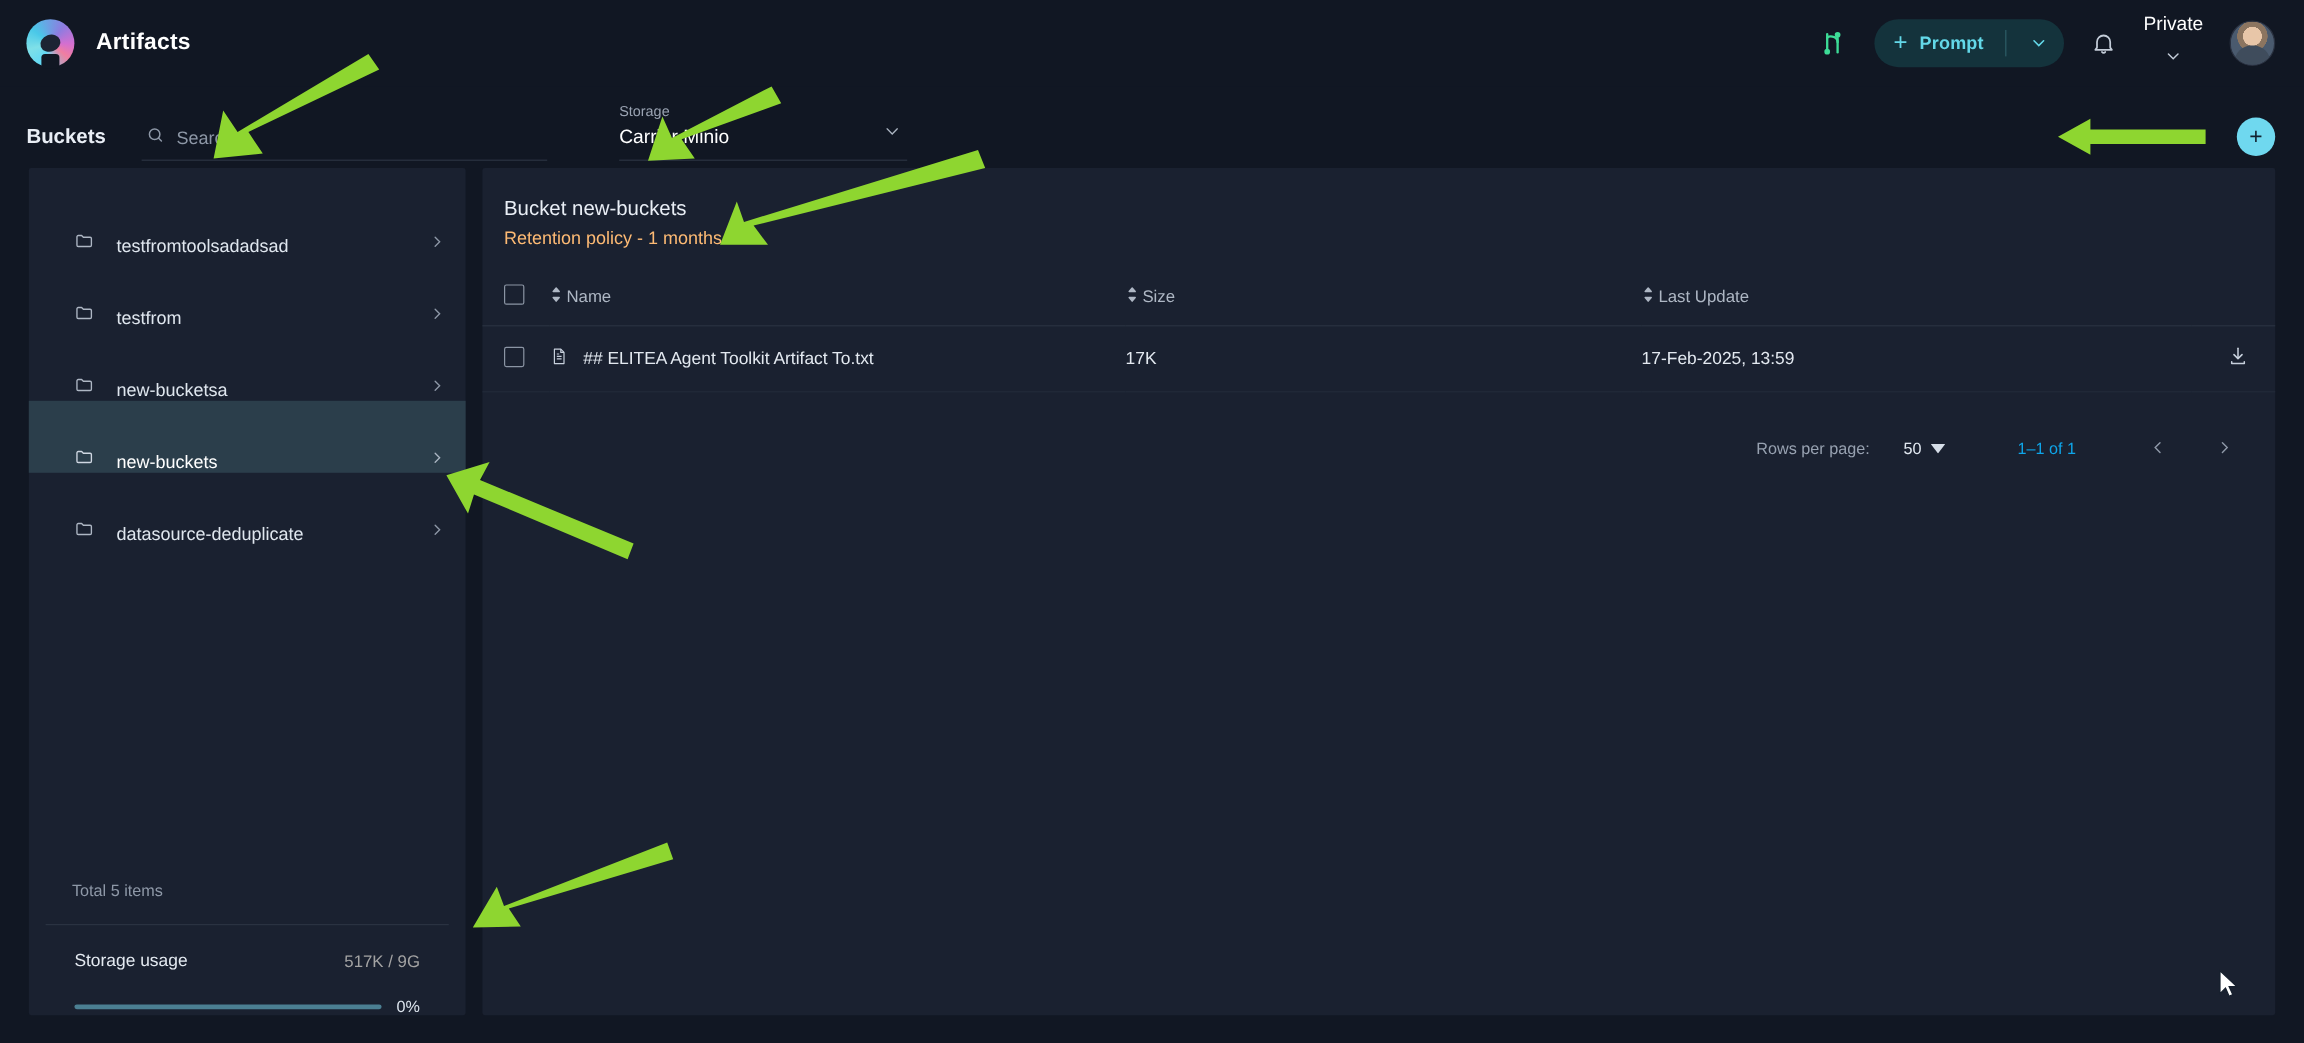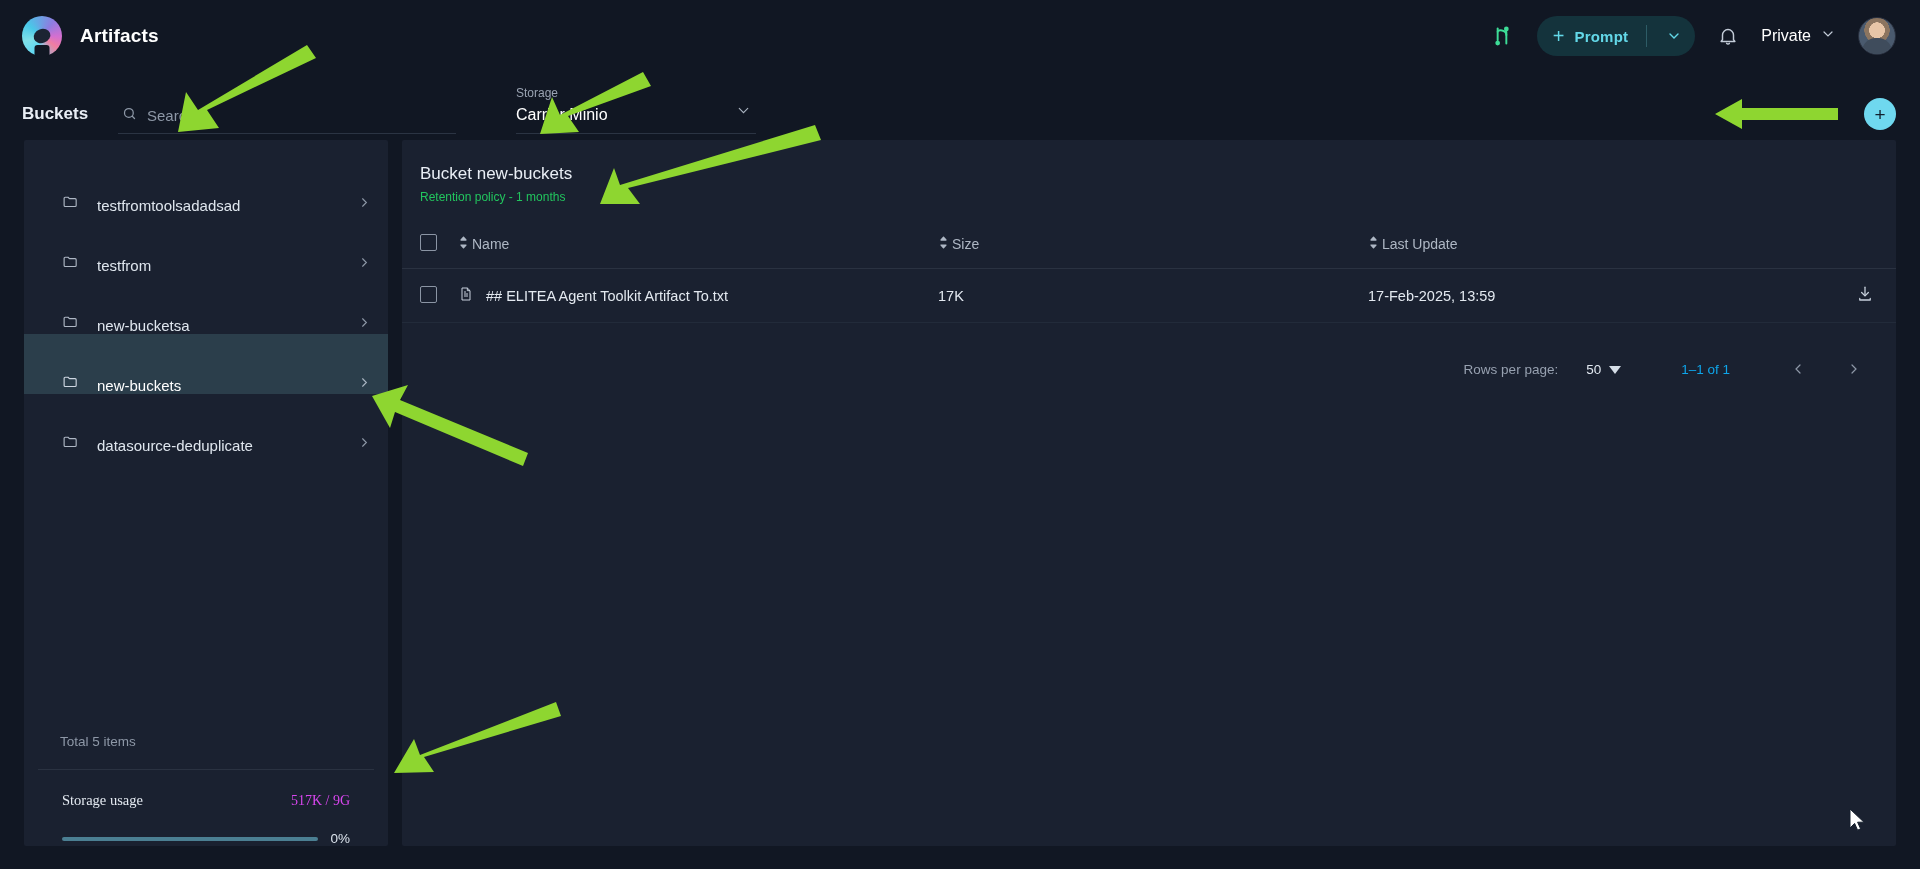--- a/index.html
+++ b/index.html
@@ -47,21 +47,21 @@
     display: flex; align-items: center;
     height: 40px; border-radius: 20px;
     background: #14333c; border: none; cursor: pointer;
     padding: 0 4px 0 16px; gap: 10px;
   }
   .prompt-plus { color: #63d8e8; font-size: 20px; line-height: 1; font-weight: 400; }
   .prompt-label { color: #63d8e8; font-size: 15px; font-weight: 700; letter-spacing: .2px; }
   .prompt-sep { width: 1px; height: 22px; background: #2d5c66; margin-left: 8px; }
   .prompt-caret { width: 34px; display: flex; align-items: center; justify-content: center; }
   .bell { width: 22px; height: 22px; }
-  .private-sel { display: flex; align-items: center; gap: 9px; cursor: pointer; }
+  .private-sel { display: flex; align-items: center; gap: 9px; cursor: pointer; flex-direction: column; }
   .private-label { color: #fff; font-size: 16px; }
   .avatar {
     width: 38px; height: 38px; border-radius: 50%;
     background: radial-gradient(circle at 50% 34%, #e8c6a8 0 26%, #8c7560 27% 42%, #4a5a6e 43% 100%);
     position: relative; overflow: hidden; border: 1px solid #2a3140;
   }
   .avatar::after {
     content: ""; position: absolute; bottom: 0; left: 50%;
     transform: translateX(-50%);
     width: 30px; height: 16px; border-radius: 14px 14px 0 0;
@@ -110,32 +110,32 @@
     height: 60px; display: flex; align-items: flex-end;
     padding: 0 16px 0 38px; gap: 18px; cursor: pointer;
   }
   .bucket-item.selected { background: #2b3e4b; }
   .bucket-name { color: #dfe6ee; font-size: 15px; flex: 1; }
   .bucket-item.selected .bucket-name { color: #ffffff; }
   .spacer { flex: 1; }
   .total-items { color: #8e98a7; font-size: 13.5px; padding: 0 0 20px 36px; }
   .divider { height: 1px; background: #2a3241; margin: 0 14px; }
   .usage { padding: 22px 38px 0 38px; }
-  .usage-row { display: flex; justify-content: space-between; align-items: center; font-family: Liberation Serif, serif; }
+  .usage-row { display: flex; justify-content: space-between; align-items: center; }
   .usage-label { color: #e4eaf1; font-size: 14.5px; }
-  .usage-value { color: #d946ef; font-size: 14px; }
+  .usage-value { color: #a3a3a3; font-size: 14px; }
   .bar-row { display: flex; align-items: center; gap: 12px; margin-top: 22px; }
   .bar-track { flex: 1; height: 4px; background: #4b7f92; border-radius: 2px; position: relative; }
   .bar-fill { position: absolute; left: 0; top: 0; height: 100%; background: #6fd8ef; border-radius: 2px; }
   .bar-pct { color: #dbe3ec; font-size: 13.5px; }
 
   .main { flex: 1; background: #1a2130; border-radius: 2px; padding: 24px 0 0 0; height: 706px; }
   .main-head { padding: 0 16px 0 18px; }
   .main-title { color: #e9eef5; font-size: 17px; font-weight: 400; }
-  .main-sub { color: #22c55e; font-size: 12px; margin-top: 6px; }
+  .main-sub { color: #fdba74; font-size: 15px; margin-top: 6px; }
 
   table { width: 100%; border-collapse: collapse; margin-top: 20px; }
   th, td { text-align: left; }
   thead th {
     color: #aeb7c4; font-size: 14px; font-weight: 400;
     padding: 10px 0 14px 0; border-bottom: 1px solid #2a3241;
   }
   .th-inner { display: flex; align-items: center; gap: 3px; }
   .col-chk { width: 56px; padding-left: 18px !important; }
   .col-name { width: 480px; }

